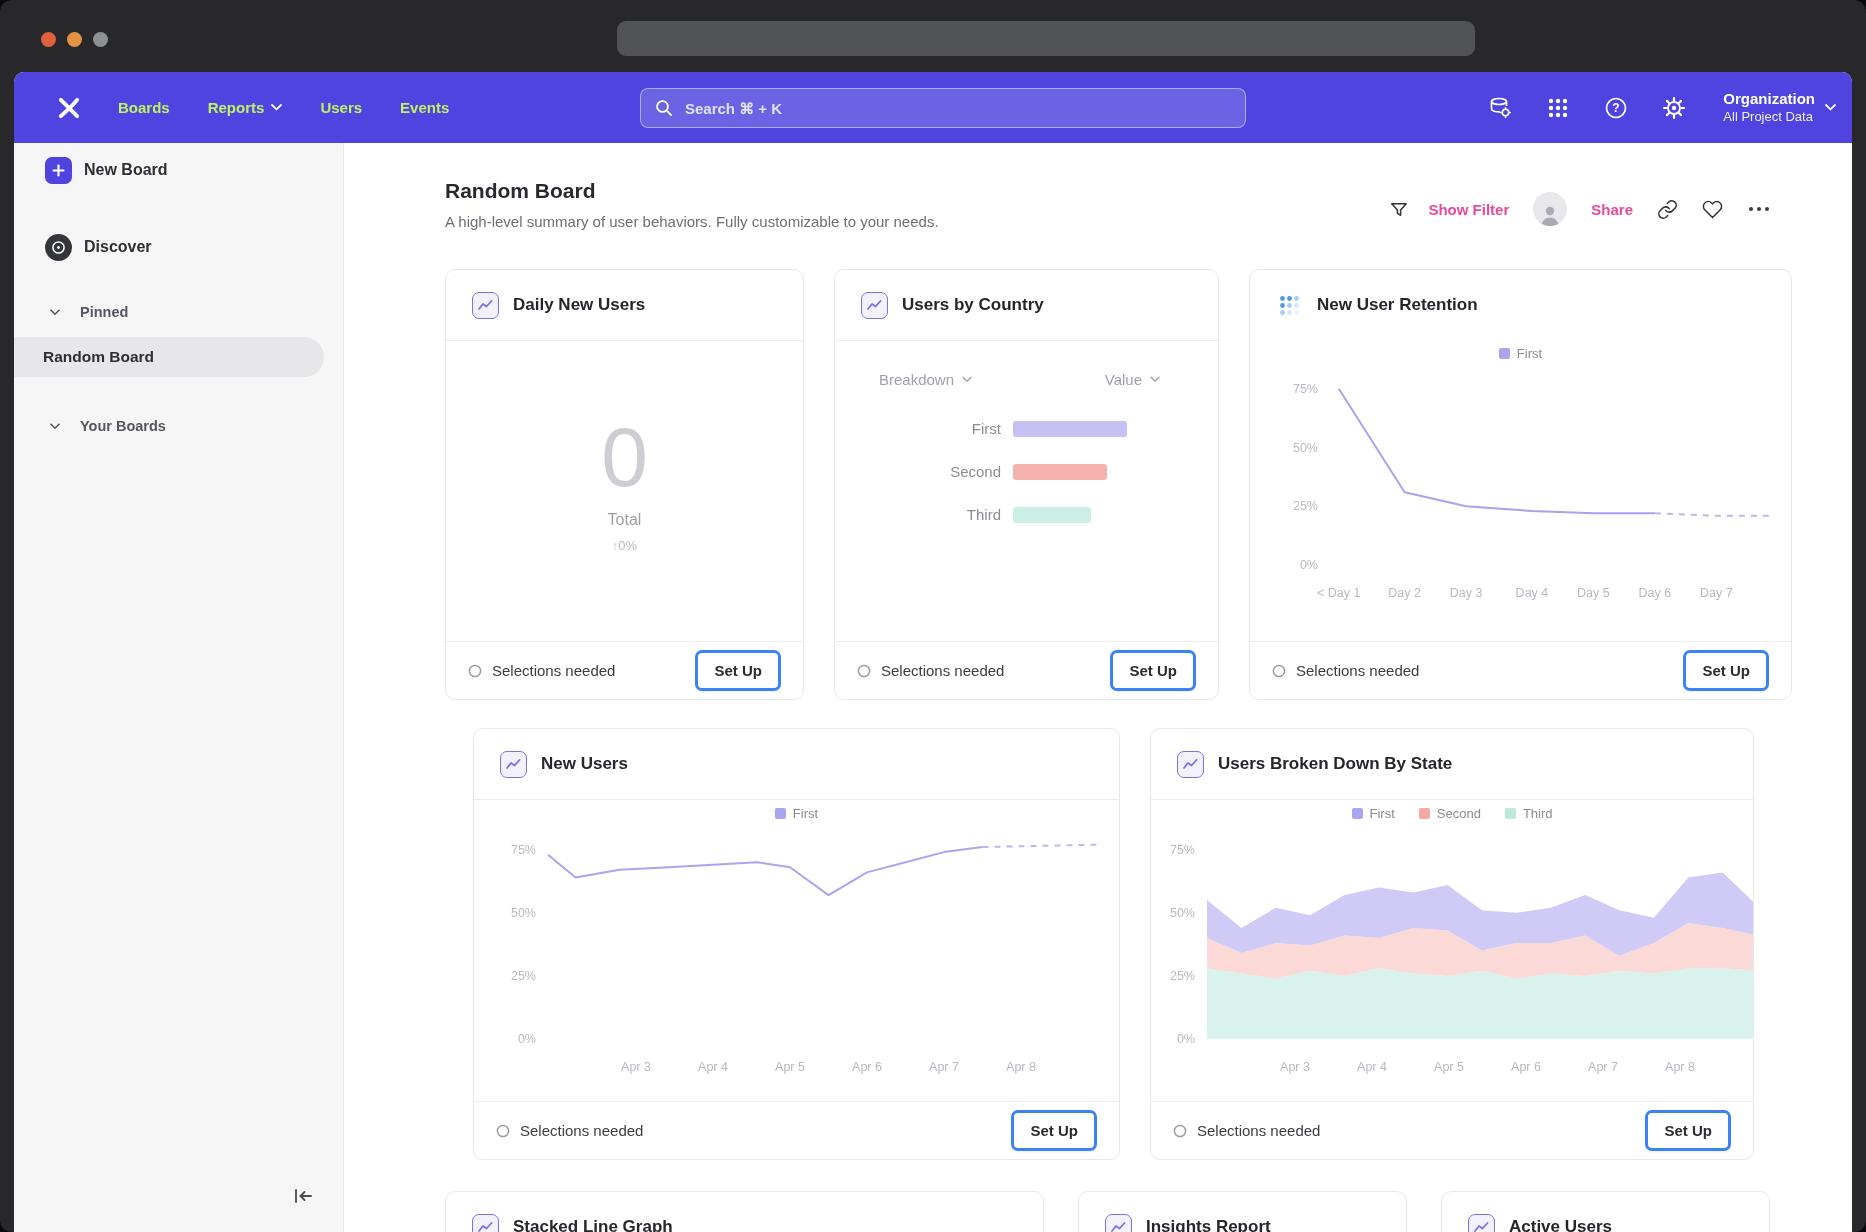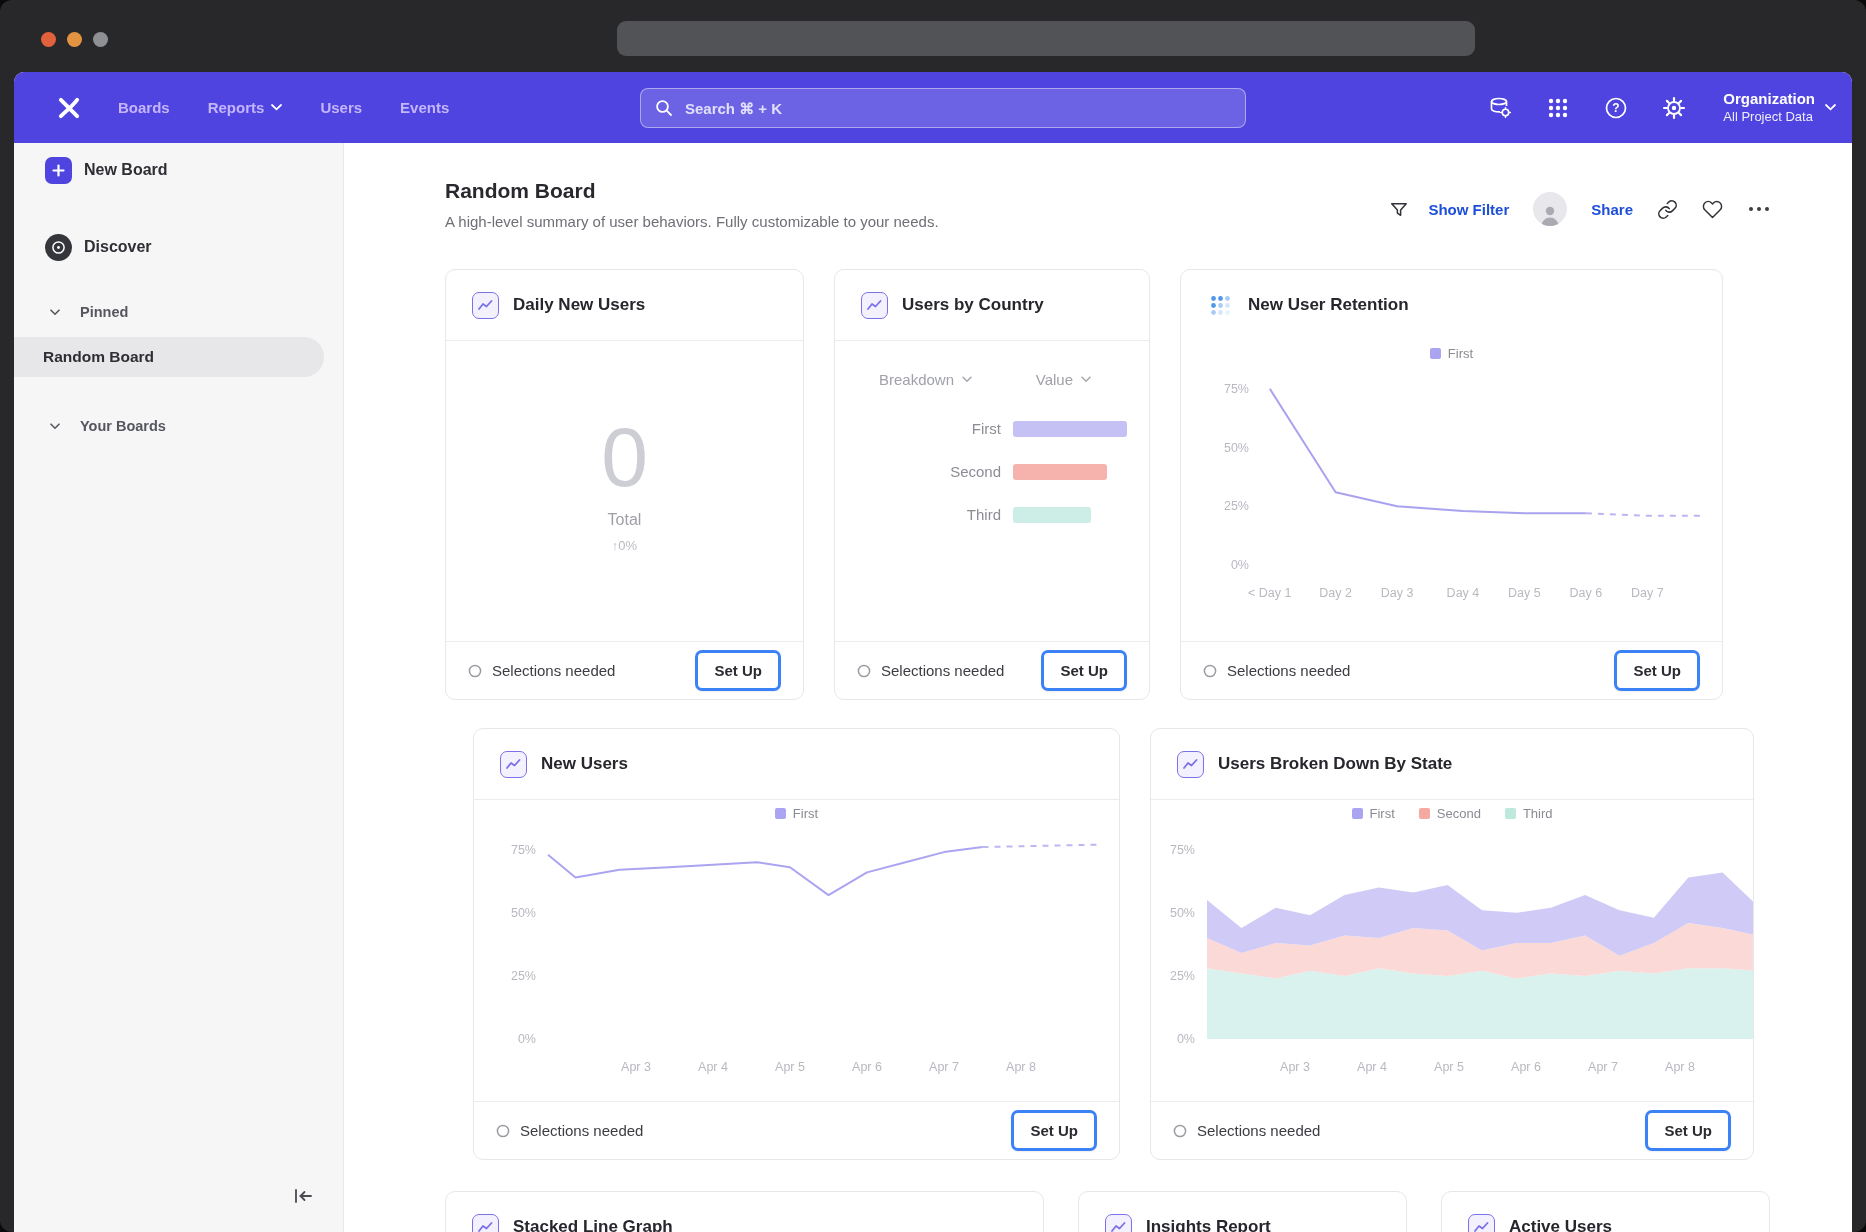--- a/index.html
+++ b/index.html
@@ -8,21 +8,21 @@
   .tl{position:absolute;top:32px;width:15px;height:15px;border-radius:50%;cursor:pointer;}
   #tl-1{left:41px;} #tl-2{left:67px;} #tl-3{left:93px;}
   #urlbar{position:absolute;left:617px;top:21px;width:858px;height:35px;background:#525356;border-radius:9px;}
 
   #window{position:absolute;left:14px;top:72px;width:1838px;height:1160px;background:#ffffff;border-radius:10px 10px 0 0;overflow:hidden;}
 
   
   #appnav{position:absolute;left:0;top:0;width:100%;height:71px;background:#4f44df;display:flex;align-items:center;}
   #brand{margin-left:42px;display:flex;align-items:center;cursor:pointer;}
   #nav-links{display:flex;align-items:center;gap:38px;margin-left:36px;}
-  .nav-item{color:#c4b5fd;font-size:15px;font-weight:600;display:flex;align-items:center;gap:7px;cursor:pointer;}
+  .nav-item{color:#bef264;font-size:15px;font-weight:600;display:flex;align-items:center;gap:7px;cursor:pointer;}
   #searchbar{position:absolute;left:626px;top:16px;width:606px;height:40px;background:rgba(255,255,255,.16);border:1px solid rgba(255,255,255,.45);border-radius:8px;display:flex;align-items:center;padding:0 14px;box-sizing:border-box;gap:10px;}
   #searchbar input{flex:1;background:transparent;border:0;outline:none;color:#fff;font-size:15px;font-family:"Liberation Sans",sans-serif;font-weight:bold;}
   #searchbar input::placeholder{color:rgba(255,255,255,.8);}
   #nav-right{position:absolute;right:16px;top:0;height:71px;display:flex;align-items:center;gap:32px;}
   .nav-icon-btn{width:26px;height:26px;display:flex;align-items:center;justify-content:center;cursor:pointer;}
   #org-switch{display:flex;align-items:center;gap:10px;cursor:pointer;margin-left:4px;}
   #org-name{color:#fff;font-size:15px;font-weight:700;line-height:1.25;}
   #org-project{color:rgba(255,255,255,.9);font-size:13px;line-height:1.25;}
 
   
@@ -36,21 +36,21 @@
   #pinned-item{margin-top:10px;width:310px;height:40px;background:#e7e7e9;border-radius:0 21px 21px 0;display:flex;align-items:center;padding-left:29px;box-sizing:border-box;font-size:15.5px;font-weight:600;color:#2e2e34;cursor:pointer;}
   #yourboards-hdr{margin-top:34px;}
   #collapse-btn{position:absolute;right:24px;bottom:22px;width:32px;height:28px;display:flex;align-items:center;justify-content:center;cursor:pointer;}
 
   
   #main{position:absolute;left:330px;top:71px;right:0;bottom:0;background:#fff;overflow:hidden;}
   #board-header{position:absolute;left:101px;top:36px;}
   #board-title{margin:0;font-size:21px;font-weight:700;color:#28282e;}
   #board-subtitle{margin:10px 0 0;font-size:15px;color:#6e6f76;font-weight:400;}
   #board-actions{position:absolute;right:81px;top:46px;height:40px;display:flex;align-items:center;gap:24px;}
-  .action-btn{display:flex;align-items:center;gap:20px;font-size:15px;font-weight:600;color:#1d4ed8;cursor:pointer;}
+  .action-btn{display:flex;align-items:center;gap:20px;font-size:15px;font-weight:600;color:#ec4899;cursor:pointer;}
   #avatar{width:34px;height:34px;border-radius:50%;background:#e7e7ec;display:flex;align-items:flex-end;justify-content:center;overflow:hidden;cursor:pointer;}
 
   .row{position:absolute;left:101px;display:flex;}
   #row1{top:126px;gap:30px;}
   #row2{top:585px;gap:30px;margin-left:28px;}
   #row3{top:1048px;gap:34px;}
 
   .card{background:#fff;border:1px solid #e7e7ea;border-radius:10px;display:flex;flex-direction:column;box-sizing:border-box;}
   .card-header{min-height:70px;display:flex;align-items:center;gap:14px;padding:0 26px;}
   .hdr-border{border-bottom:1px solid #ececef;}
@@ -59,21 +59,21 @@
   .card-footer{margin-top:auto;height:57px;border-top:1px solid #ececef;display:flex;align-items:center;justify-content:space-between;padding:0 22px;}
   .footer-status{display:flex;align-items:center;gap:10px;font-size:15px;color:#3c3c43;}
   .setup-btn{background:#fff;border:3px solid #3b82f6;border-radius:7px;padding:9px 16px;font-size:15px;font-weight:600;color:#2b2b31;box-shadow:0 1px 2px rgba(0,0,0,.07);cursor:pointer;font-family:"Liberation Sans",sans-serif;}
 
   #card-daily{width:359px;height:431px;}
   #daily-body{flex:1;display:flex;flex-direction:column;align-items:center;justify-content:center;margin-top:-14px;}
   .big-zero{font-size:84px;color:#cdcdd4;font-weight:500;line-height:1;}
   .total-label{margin-top:12px;font-size:16px;color:#9fa0a7;}
   .delta{margin-top:9px;font-size:13px;color:#b9bac1;}
 
-  #card-country{width:316px;height:431px;}
+  #card-country{width:385px;height:431px;}
   .bd-head{display:flex;justify-content:space-between;padding:30px 58px 0 44px;font-size:15px;color:#a0a1a9;}
   .bd-drop{display:flex;align-items:center;gap:8px;cursor:pointer;}
   .country-rows{margin-top:32px;display:flex;flex-direction:column;gap:26px;}
   .country-row{display:flex;align-items:center;}
   .country-label{width:166px;text-align:right;font-size:15px;color:#8c8d94;}
   .country-bar{height:16px;border-radius:3px;margin-left:12px;}
   .country-bar.dotted{background-image:radial-gradient(#93d6c7 1.2px, transparent 1.3px);background-size:7px 7px;}
 
   #card-retention{width:543px;height:431px;}
   #card-newusers{width:647px;height:432px;}

